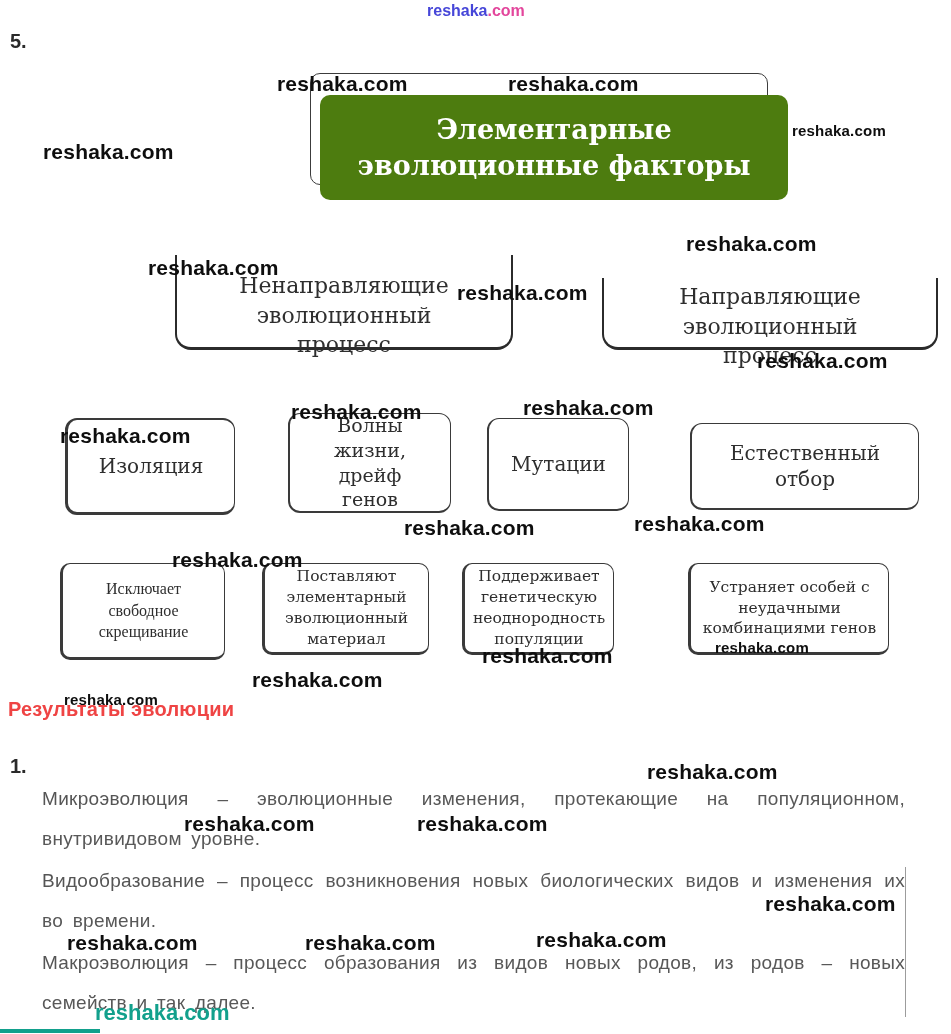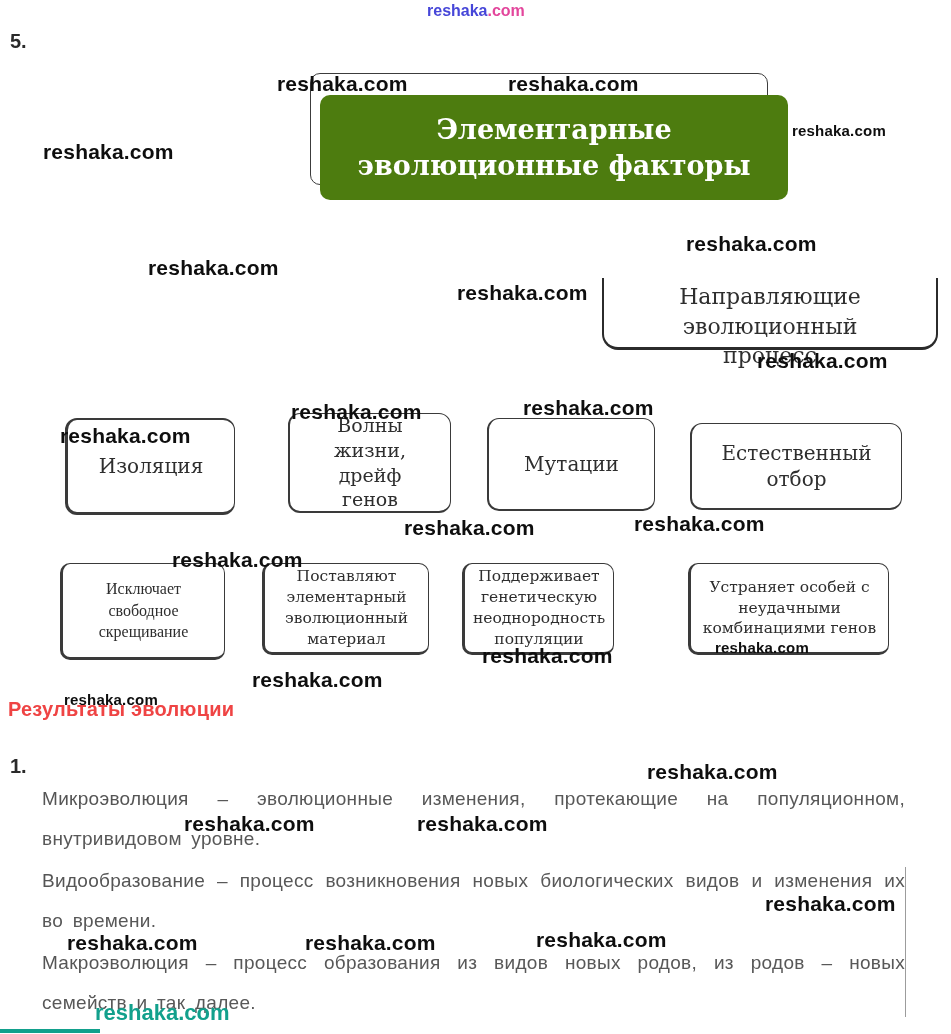--- a/index.html
+++ b/index.html
@@ -47,22 +47,22 @@
   #branch-right { left:602px; top:278px; width:336px; height:72px; padding:4px 36px 0 36px; }
 
   .factor {
     position:absolute; z-index:2; display:flex; align-items:center; justify-content:center;
     text-align:center; color:#2e2e2e; font-size:20px; line-height:1.3;
     border:1px solid #3a3a3a; border-width:1px 1px 2px 2px; border-radius:12px;
     background:transparent;
   }
   #factor-0 { left:65px;  top:418px; width:170px; height:97px;  border-width:2px 1px 3px 3px; padding:0 14px; }
   #factor-1 { left:288px; top:413px; width:163px; height:100px; font-size:19px; padding:0 18px; }
-  #factor-2 { left:487px; top:418px; width:168px; height:93px;  padding:0 14px; }
-  #factor-3 { left:690px; top:423px; width:212px; height:87px;  padding:0 36px; }
+  #factor-2 { left:487px; top:418px; width:142px; height:93px;  padding:0 14px; }
+  #factor-3 { left:690px; top:423px; width:229px; height:87px;  padding:0 36px; }
 
   .effect {
     position:absolute; z-index:2; display:flex; align-items:center; justify-content:center;
     text-align:center; color:#2e2e2e; font-size:15.5px; line-height:1.35;
     border:1px solid #3a3a3a; border-width:1px 1px 3px 3px; border-radius:10px;
   }
   #effect-0 { left:60px;  top:563px; width:165px; height:97px; font-size:16px; padding:0 14px;font-family:Liberation Serif, serif; }
   #effect-1 { left:262px; top:563px; width:167px; height:92px; padding:0 10px; }
   #effect-2 { left:462px; top:563px; width:152px; height:92px; padding:0 10px; }
   #effect-3 { left:688px; top:563px; width:201px; height:92px; padding:0 10px; }
@@ -96,20 +96,21 @@
 
   <div class="wm-top" style="left:427px; top:2px;">
     <span class="first">reshaka</span><span class="second">.com</span>
   </div>
 
   <div class="num-label" style="left:10px; top:30px;">5.</div>
 
   <div class="root-ghost"></div>
   <div class="root-box serifbox">Элементарные эволюционные факторы</div>
 
+  <div class="branch serifbox" id="branch-left">Ненаправляющие эволюционный процесс</div>
   <div class="branch serifbox" id="branch-right">Направляющие эволюционный процесс</div>
 
   <div class="factor serifbox" id="factor-0">Изоляция</div>
   <div class="factor serifbox" id="factor-1">Волны жизни, дрейф генов</div>
   <div class="factor serifbox" id="factor-2">Мутации</div>
   <div class="factor serifbox" id="factor-3">Естественный отбор</div>
 
   <div class="effect serifbox" id="effect-0">Исключает свободное скрещивание</div>
   <div class="effect serifbox" id="effect-1">Поставляют элементарный эволюционный материал</div>
   <div class="effect serifbox" id="effect-2">Поддерживает генетическую неоднородность популяции</div>

